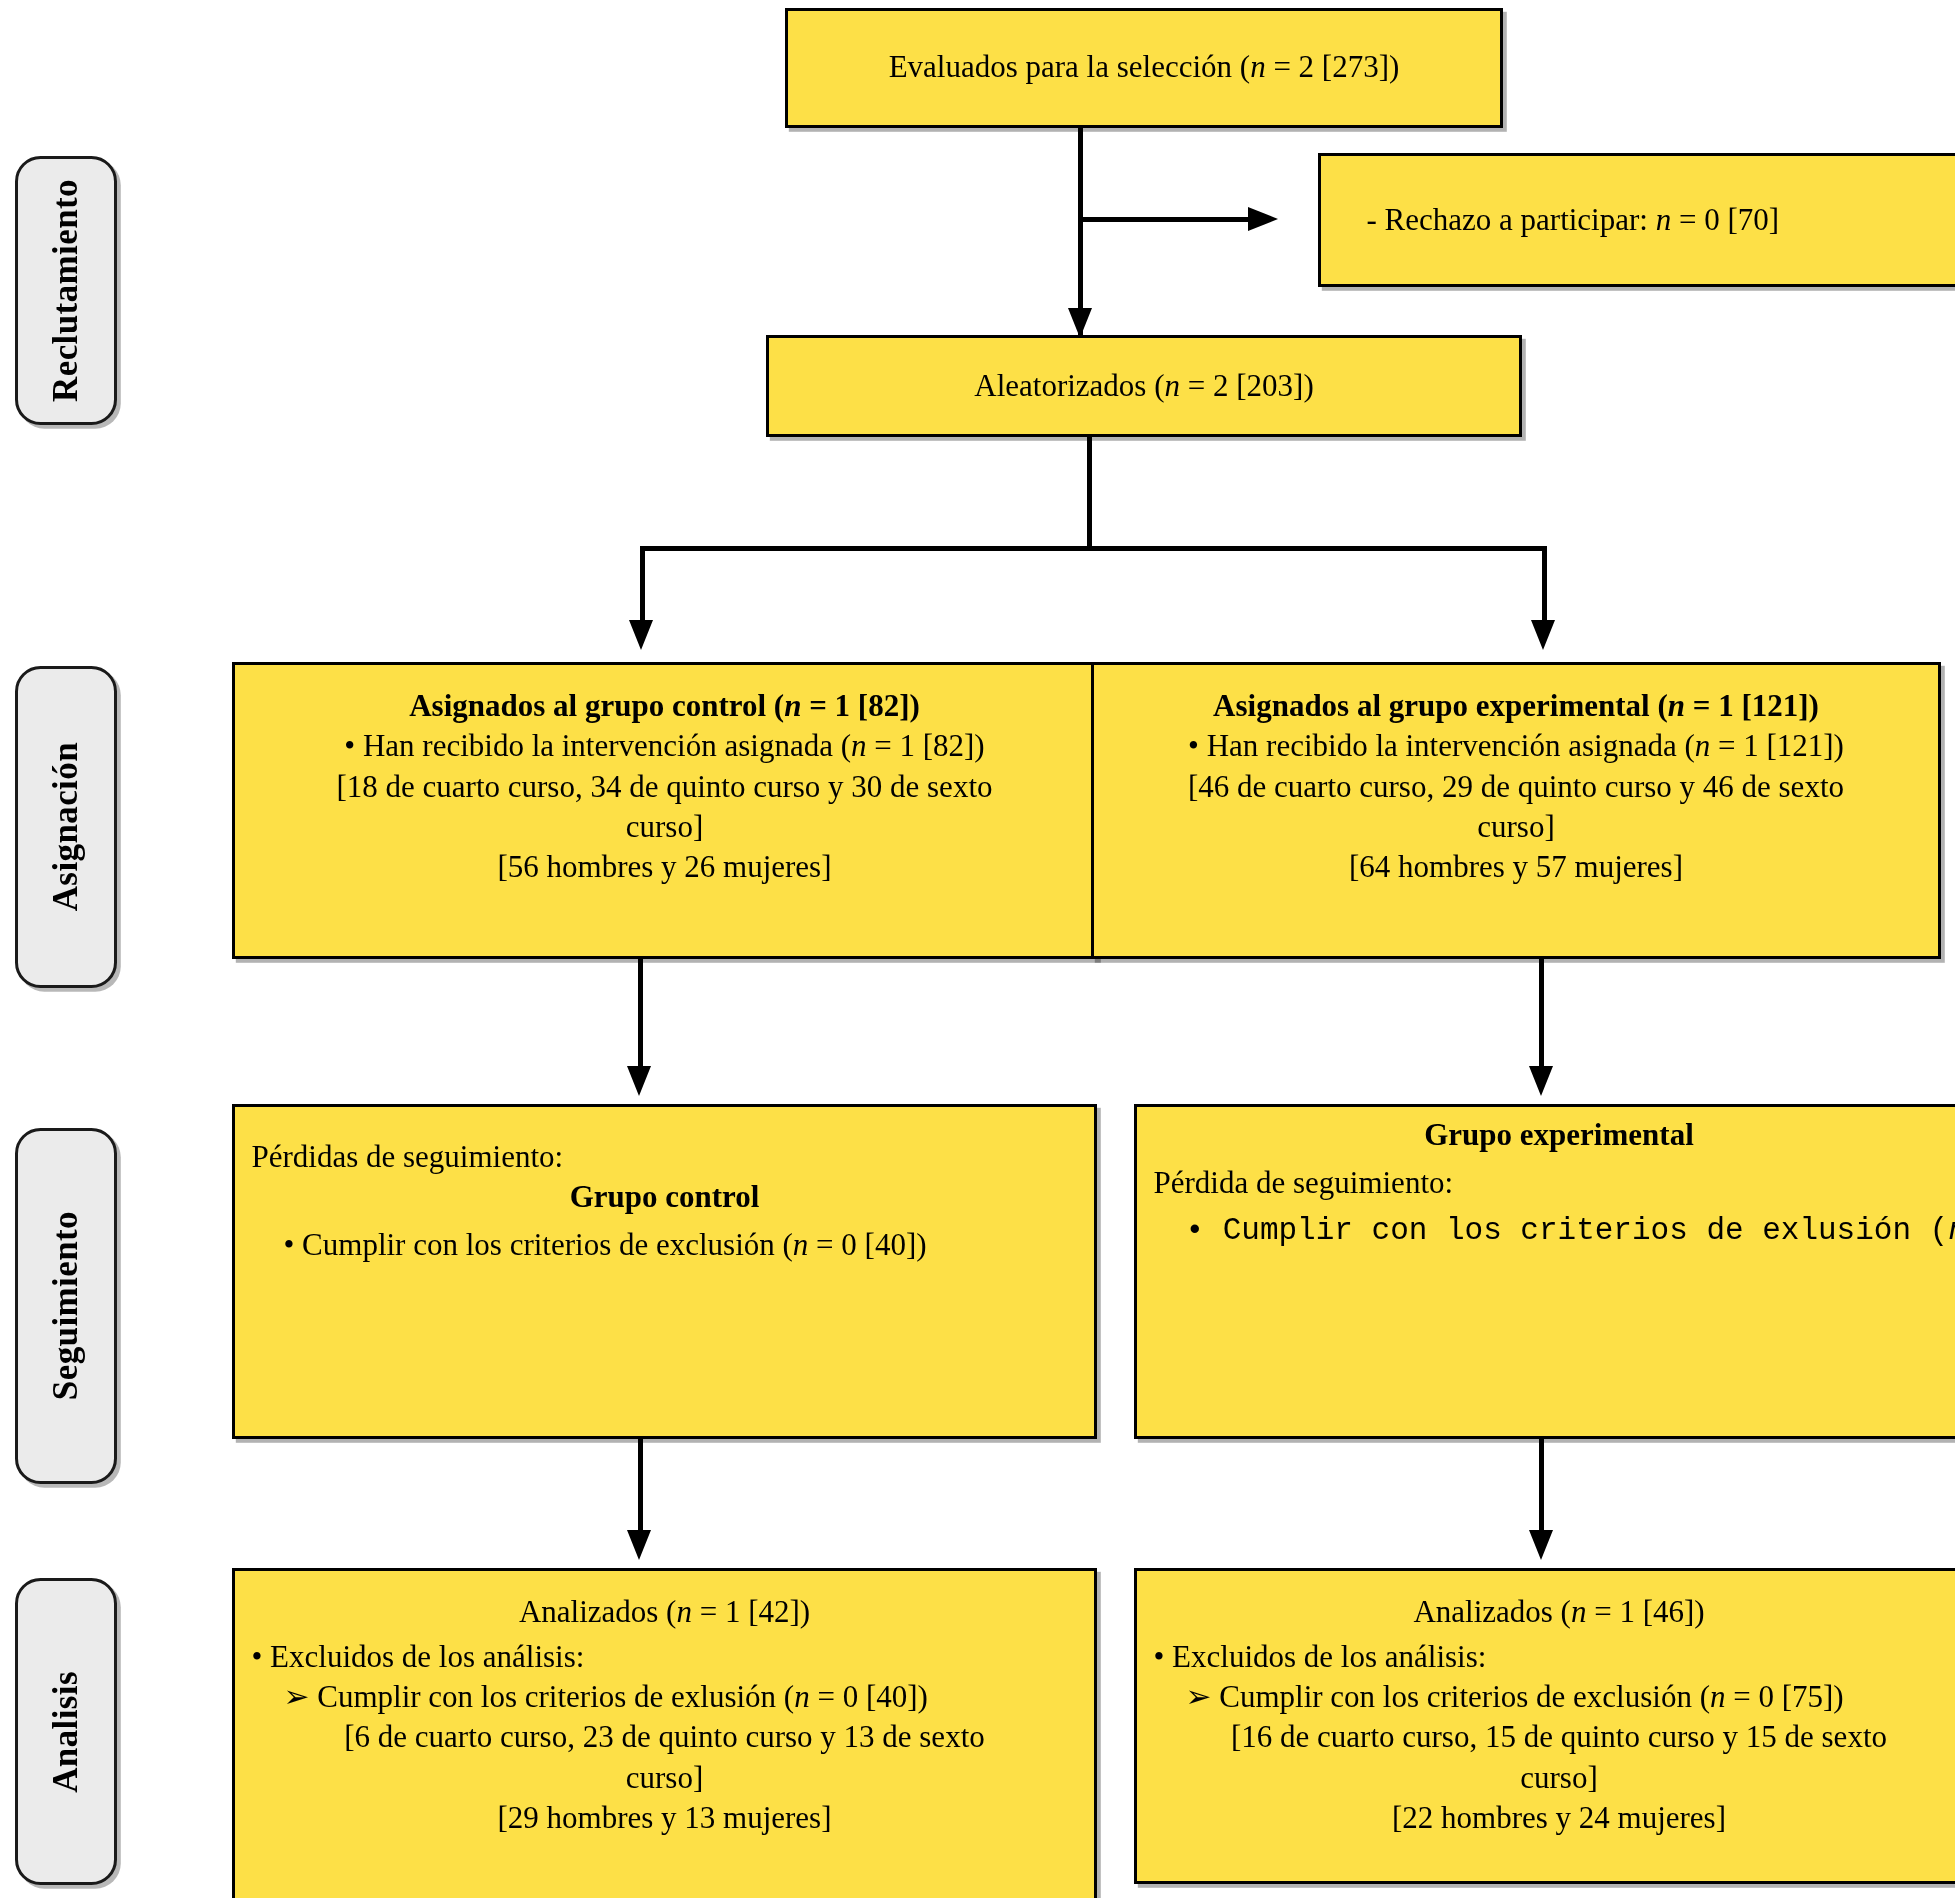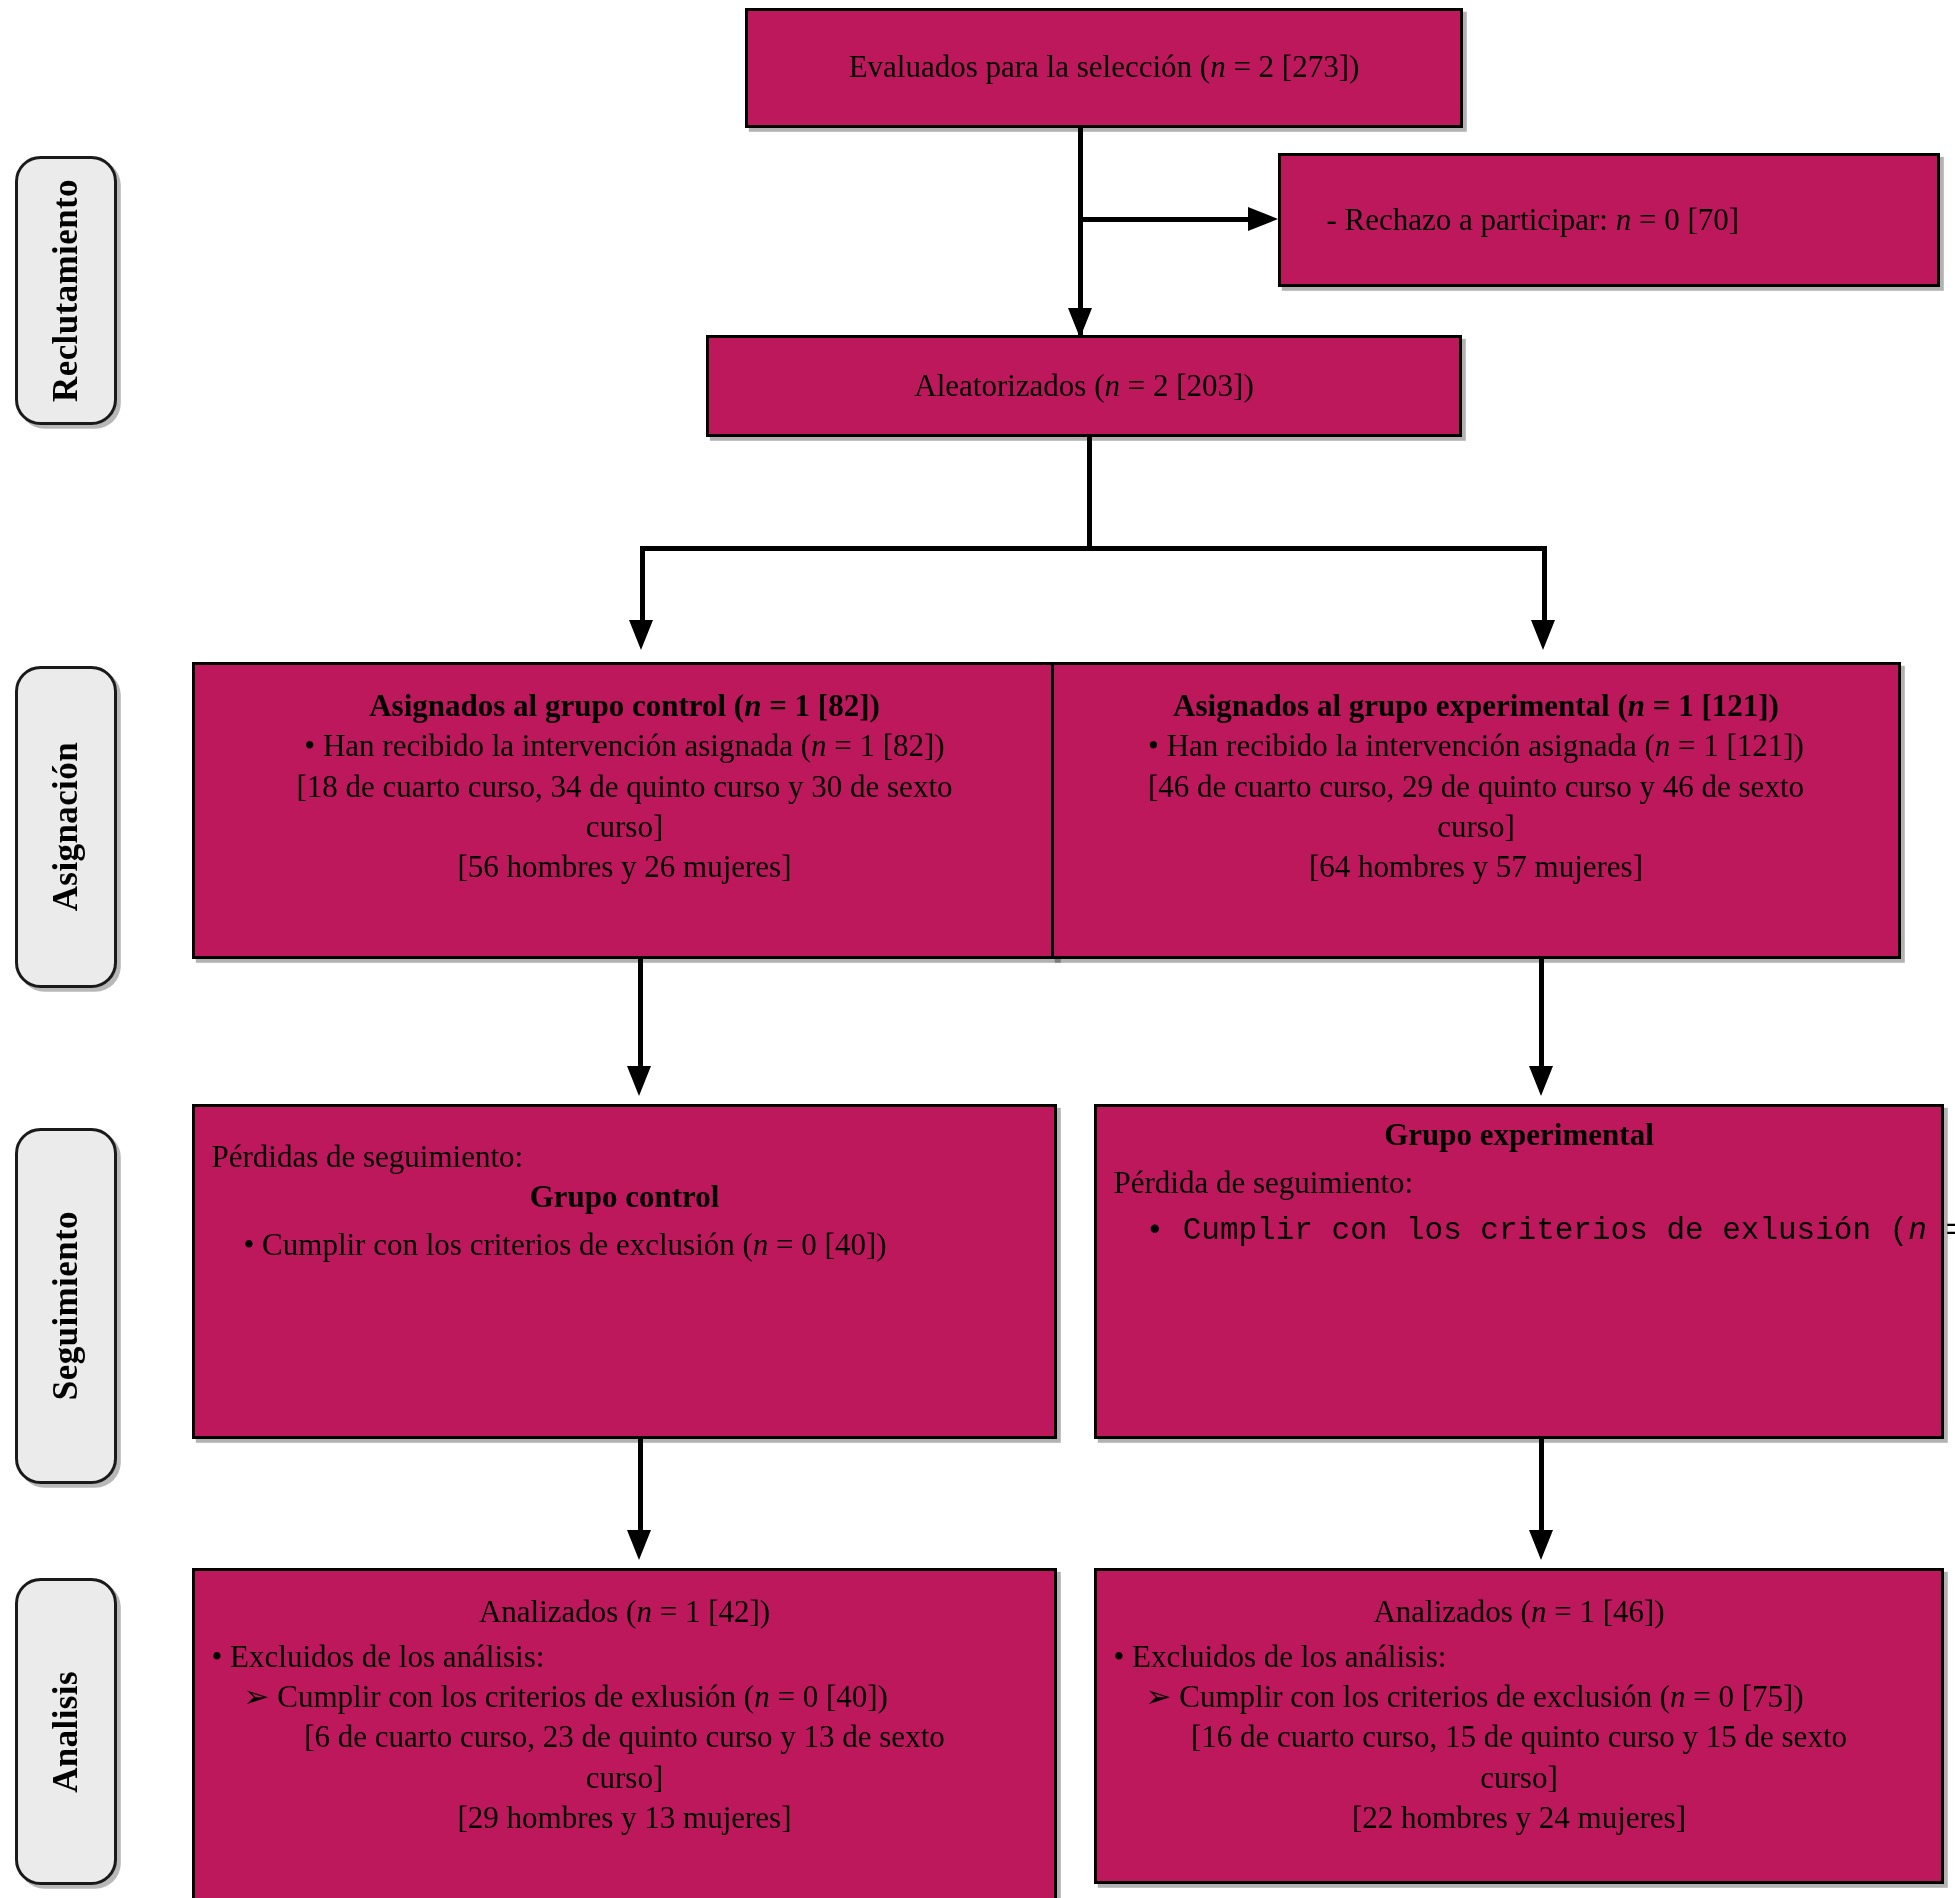--- a/index.html
+++ b/index.html
@@ -34,25 +34,26 @@
     transform: rotate(180deg);
     font-weight: bold;
     font-size: 35px;
     letter-spacing: 0.4px;
     white-space: nowrap;
     color: #000;
   }
   
   .box {
     position: absolute;
-    background: #be185d;
+    background: #fde047;
     border: 3px solid #000000;
     box-shadow: 3.8px 3.8px 0 rgba(0,0,0,0.30);
     box-sizing: border-box;
     padding: 10.5px 16.5px;
+    margin-left: 40px;
   }
   .box .line {
     font-size: 31px;
     line-height: 1.30;
     text-align: center;
     white-space: nowrap;
   }
   .box .line.left   { text-align: left; }
   .box .line.center { text-align: center; }
   .box .line.bold   { font-weight: bold; }
@@ -106,21 +107,21 @@
   <div class="vline" style="left:1078px; top:128px; width:5.3px; height:211px;"></div>
   <div class="arrowhead arrow-down" style="left:1068px; top:308px;"></div>
 
   <div class="hline" style="left:1081px; top:217px; width:173px; height:5.3px;"></div>
   <div class="arrowhead arrow-right" style="left:1248px; top:207px;"></div>
 
   <div class="box" style="left:1278px; top:153px; width:662px; height:134px; display:flex; flex-direction:column; justify-content:center;">
     <div class="line left" style="padding-left:29px;">-  Rechazo a participar: <span class="it">n</span> = 0 [70]</div>
   </div>
 
-  <div class="box" style="left:706px; top:335px; width:756px; height:102px; display:flex; align-items:center; justify-content:center;">
+  <div class="box" style="left:726px; top:335px; width:756px; height:102px; display:flex; align-items:center; justify-content:center;">
     <div class="line center">Aleatorizados (<span class="it">n</span> = 2 [203])</div>
   </div>
 
   <div class="vline" style="left:1087px; top:436px; width:5.3px; height:114px;"></div>
   <div class="hline" style="left:640px; top:546px; width:907px; height:5.3px;"></div>
   <div class="vline" style="left:640px; top:546px; width:5.3px; height:77px;"></div>
   <div class="vline" style="left:1542px; top:546px; width:5.3px; height:77px;"></div>
   <div class="arrowhead arrow-down" style="left:629px; top:620px;"></div>
   <div class="arrowhead arrow-down" style="left:1531px; top:620px;"></div>
 

